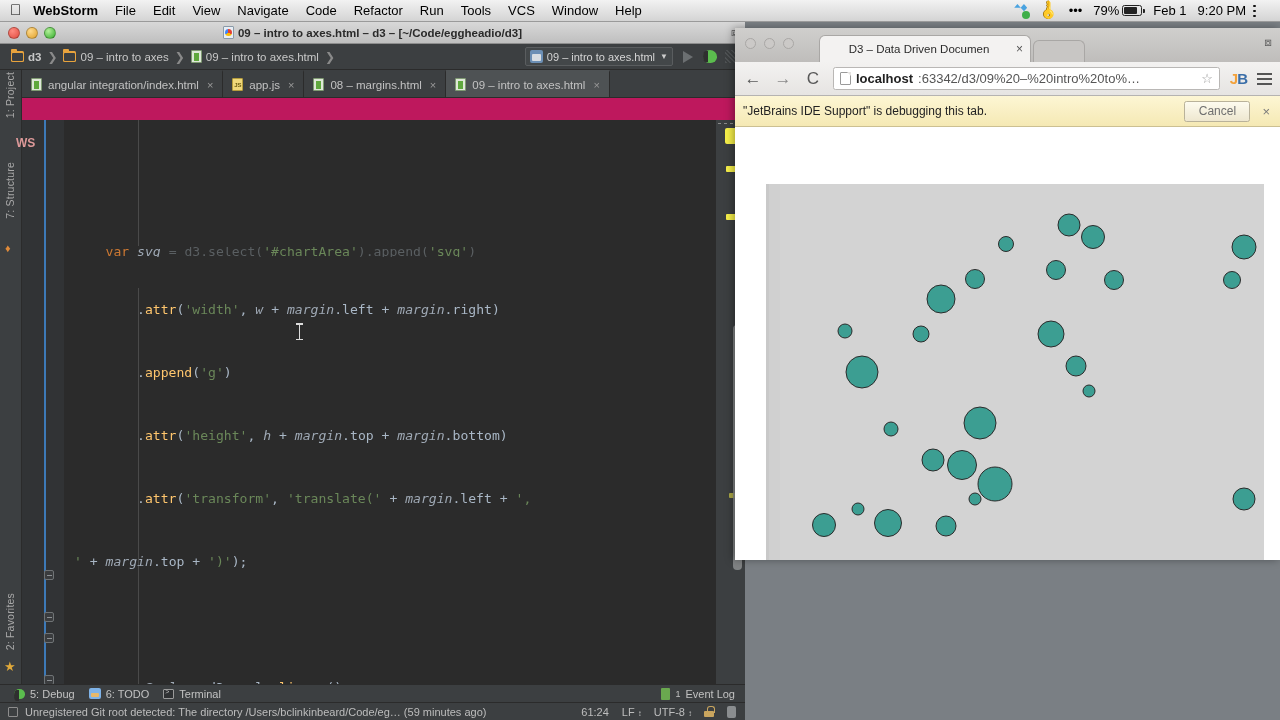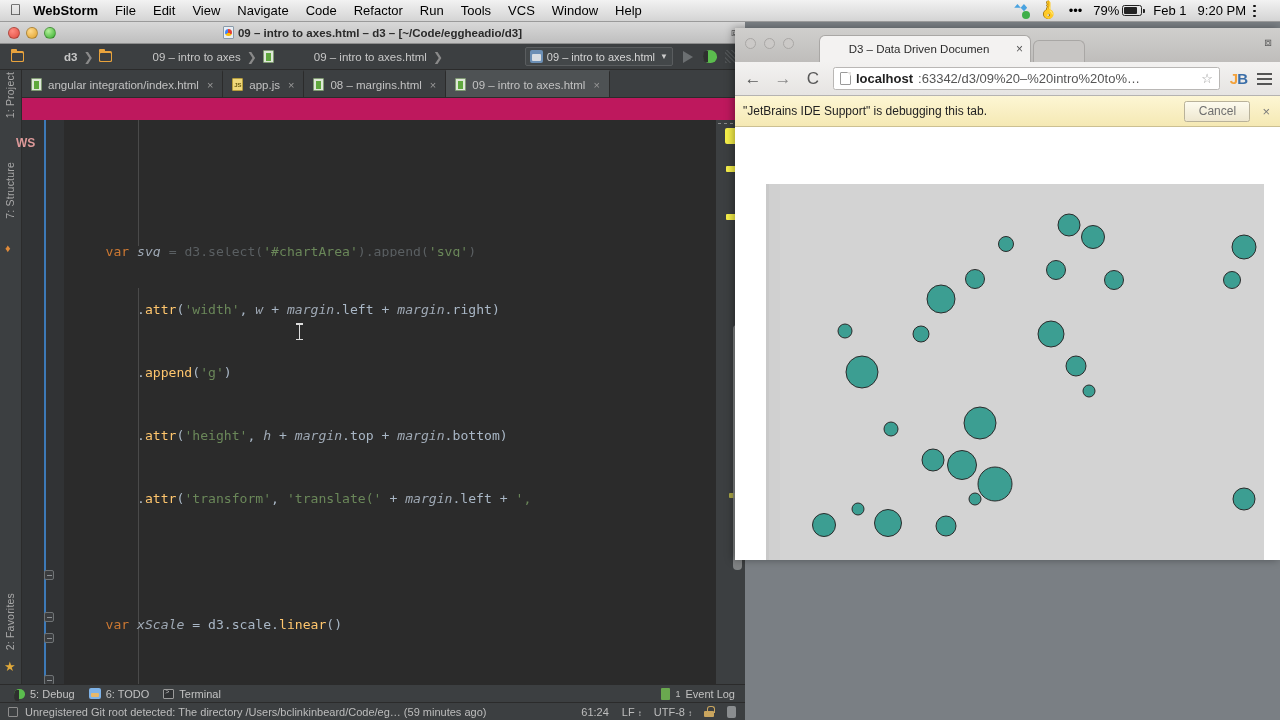--- a/index.html
+++ b/index.html
@@ -59,21 +59,21 @@
      background:#e8eef5;border:1px solid #8a9aa8;border-radius:1px;position:relative;}
   #ws-title .t .fic:after{content:"";position:absolute;left:1.5px;top:2px;width:7px;height:7px;border-radius:50%;
      background:conic-gradient(#e34133 0 33%,#fbbc04 0 66%,#4285f4 0 100%);}
   #ws-title .expand{ position:absolute; right:7px; top:4px; color:#555; font-size:11px;}
 
   #ws-toolbar{
     height:26px; background:#3c3f41; border-bottom:1px solid #2b2b2b;
     display:flex; align-items:center; font-size:11.5px; color:#bbb; position:relative;
   }
   .bc{ display:flex; align-items:center; margin-left:8px; }
-  .bc .crumb{ display:flex; align-items:center; padding:0 3px; color:#c8c8c8; white-space:nowrap;gap:36px;}
+  .bc .crumb{ display:flex; align-items:center; padding:0 3px; color:#c8c8c8; white-space:nowrap;}
   .bc .crumb.b{ font-weight:bold; }
   .bc .sep{ color:#8a8a8a; margin:0 3px; font-size:12px;}
   .folder-ic{ display:inline-block;width:13px;height:11px;background:#e8a33d;border-radius:1.5px;margin-right:4px;position:relative;}
   .folder-ic:before{content:"";position:absolute;left:0;top:-2.5px;width:6px;height:3px;background:#e8a33d;border-radius:1px 1px 0 0;}
   .folder-ic:after{content:"";position:absolute;left:1px;top:2px;right:1px;bottom:1px;background:#3c3f41;border-radius:1px;}
   .html-ic{ display:inline-block;width:11px;height:13px;background:#dfe8d8;border:1px solid #7f9a72;border-radius:1px;margin-right:4px;position:relative;}
   .html-ic:after{content:"";position:absolute;left:2px;top:2px;width:5px;height:8px;background:#5fa83d;}
   .js-ic{ display:inline-block;width:11px;height:13px;background:#f0d87a;border:1px solid #b59c3c;border-radius:1px;margin-right:4px;
       font-size:6px;color:#6b5a10;text-align:center;line-height:12px;font-weight:bold;}
 
@@ -406,20 +406,21 @@
     <div id="code">
       <div class="indentline" style="left:74px;top:0;height:126px;"></div>
       <div class="indentline" style="left:74px;top:168px;height:210px;"></div>
       <div class="indentline" style="left:74px;top:357px;height:231px;"></div>
 
       <div class="ln" style="color:#5a5f62;overflow:hidden;height:10px;line-height:10px;">    <span class="kw">var</span> <span class="var-i">svg</span> = d3.select(<span class="str">'#chartArea'</span>).append(<span class="str">'svg'</span>)</div>
       <div class="ln">        .<span class="fn">attr</span>(<span class="str">'width'</span>, <span class="var-i">w</span> + <span class="var-i">margin</span>.left + <span class="var-i">margin</span>.right)</div>
       <div class="ln">        .<span class="fn">append</span>(<span class="str">'g'</span>)</div>
       <div class="ln">        .<span class="fn">attr</span>(<span class="str">'height'</span>, <span class="var-i">h</span> + <span class="var-i">margin</span>.top + <span class="var-i">margin</span>.bottom)</div>
       <div class="ln">        .<span class="fn">attr</span>(<span class="str">'transform'</span>, <span class="str">'translate('</span> + <span class="var-i">margin</span>.left + <span class="str">',</span></div>
+      <div class="ln"><span class="str">' </span>+ <span class="var-i">margin</span>.top + <span class="str">')'</span>);</div>
       <div class="ln"> </div>
       <div class="ln">    <span class="kw">var</span> <span class="var-i">xScale</span> = d3.scale.<span class="fn">linear</span>()</div>
       
       
       
       
       
       
       
       

